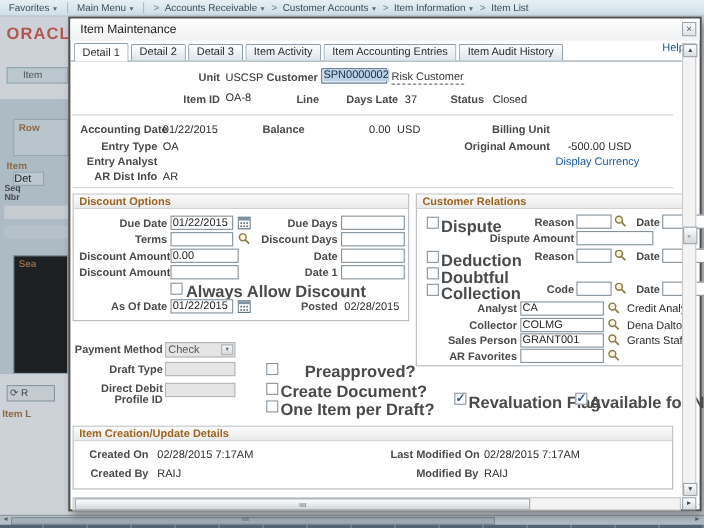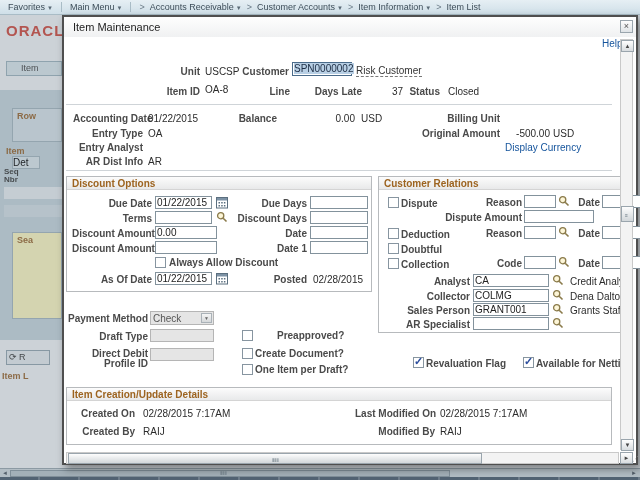--- a/index.html
+++ b/index.html
@@ -63,21 +63,21 @@
   .selhl { background:#b8cfe4; color:#1d2d44; font-size:10px; }
   .dotlink { position:absolute; color:#333; border-bottom:1px dashed #777; white-space:nowrap; cursor:pointer; font-size:10px; }
   .hline { position:absolute; height:1px; background:#cfd4d8; }
 
   .grp { position:absolute; border:1px solid #b7babd; background:#fff; }
   .ghead { height:13px; line-height:13px; background:linear-gradient(#fcfcfc,#e8e9ea);
     border-bottom:1px solid #d4d4d4; color:#9d6420; font-weight:bold; font-size:10px; padding-left:5px; white-space:nowrap; overflow:hidden; }
 
   .cb { position:absolute; width:11px; height:11px; border:1px solid #8795a0; background:#fff; cursor:pointer; }
   .cb.checked::after { content:"✓"; position:absolute; left:0px; top:-3px; font-size:11px; font-weight:bold; color:#2d4f9e; }
-  .cblbl { position:absolute; font-weight:bold; color:#4a4a4a; white-space:nowrap; font-size:10px; }
+  .cblbl { position:absolute; font-weight:bold; color:#4a4a4a; white-space:nowrap; font-size:15px; }
 
   .icon { position:absolute; width:13px; height:13px; cursor:pointer; }
   .sel { position:absolute; height:14px; background:#e5e5e5; border:1px solid #b5b5b5; color:#555;
     font-size:10px; padding:1px 2px; }
   .selarw { position:absolute; right:1px; top:1px; width:11px; height:10px; background:linear-gradient(#f5f5f5,#d5d8da);
     border:1px solid #aab2b8; font-size:5px; color:#666; text-align:center; line-height:9px; }
 
   .sbtrack { position:absolute; background:#f3f3f3; border:1px solid #c9c9c9; }
   .sbbtn { position:absolute; background:linear-gradient(#fefefe,#d8dcdf); border:1px solid #9aa5ad;
     font-size:6px; color:#444; text-align:center; line-height:10px; cursor:pointer; }
@@ -95,21 +95,21 @@
     <div class="bgtab">Item</div>
     <div class="leftpanel"></div>
     <div class="bgbox" style="left:12px;top:93px;width:50px;height:34px;">
       <div class="bgorange" style="padding:2px 0 0 4px;">Row</div>
     </div>
     <div class="bgorange" style="position:absolute;left:6px;top:131px;width:56px;overflow:hidden;">Item</div>
     <div class="bgbox" style="left:12px;top:141px;width:28px;height:13px;background:#dde8ee;">Det</div>
     <div class="lbl" style="left:4px;top:153px;width:26px;text-align:left;font-size:8px;color:#3a3a3a;white-space:normal;line-height:8px;">Seq Nbr</div>
     <div class="bgrowstripe" style="left:4px;top:172px;width:58px;height:12px;"></div>
     <div class="bgrowstripe" style="left:4px;top:190px;width:58px;height:12px;background:#d4e0e7;"></div>
-    <div class="bgbox" style="left:12px;top:217px;width:50px;height:87px;background:#fef9c3;">
+    <div class="bgbox" style="left:12px;top:217px;width:50px;height:108px;background:#000000;">
       <div class="bgorange" style="padding:2px 0 0 4px;">Sea</div>
     </div>
     <div class="bgbtn"><span>⟳</span> <span>R</span></div>
     <div class="bglink bgorange">Item L</div>
     <div class="bgscroll">
       <span class="sbarrow" style="position:absolute;left:2px;top:1px;">◄</span>
       <div class="bgthumb"></div>
       <div class="bggrip">⦀⦀⦀</div>
       <span class="sbarrow" style="position:absolute;left:631px;top:1px;">►</span>
     </div>
@@ -131,32 +131,40 @@
     <span class="bcsep">&gt;</span>
     <span class="bc"><span>Item List</span></span>
   </div>
 
   <div class="dialog">
     <div class="tbar"></div>
     <div class="dtitle">Item Maintenance</div>
     <div class="closebtn">×</div>
     <a class="link helplink">Help</a>
 
+    <div class="tabs">
+      <div class="tab active">Detail 1</div>
+      <div class="tab">Detail 2</div>
+      <div class="tab">Detail 3</div>
+      <div class="tab">Item Activity</div>
+      <div class="tab">Item Accounting Entries</div>
+      <div class="tab">Item Audit History</div>
+    </div>
 
     <div class="lbl" style="left:66px;top:49px;width:70px;">Unit</div>
     <div class="val" style="left:141px;top:49px;">USCSP</div>
     <div class="lbl" style="left:165px;top:49px;width:60px;">Customer</div>
     <div class="custbox"><span class="selhl">SPN0000002</span></div>
     <a class="dotlink" style="left:292px;top:48px;">Risk Customer</a>
 
     <div class="lbl" style="left:66px;top:69px;width:70px;">Item ID</div>
     <div class="val" style="left:141px;top:67px;">OA-8</div>
     <div class="lbl" style="left:166px;top:69px;width:60px;">Line</div>
     <div class="lbl" style="left:228px;top:69px;width:70px;">Days Late</div>
-    <div class="val" style="left:304px;top:69px;margin-left:24px;">37</div>
+    <div class="val" style="left:304px;top:69px;">37</div>
     <div class="lbl" style="left:316px;top:69px;width:60px;">Status</div>
     <div class="val" style="left:384px;top:69px;">Closed</div>
 
     <div class="hline" style="left:2px;top:87px;width:546px;"></div>
 
     <div class="lbl" style="left:9px;top:96px;width:70px;">Accounting Date</div>
     <div class="val" style="left:84px;top:96px;">01/22/2015</div>
     <div class="lbl" style="left:143px;top:96px;width:70px;">Balance</div>
     <div class="val" style="left:251px;top:96px;width:40px;text-align:right;">0.00</div>
     <div class="val" style="left:297px;top:96px;">USD</div>
@@ -310,21 +318,21 @@
     <div class="val" style="left:506px;top:274px;">Dena Dalton</div>
 
     <div class="lbl" style="left:326px;top:288px;width:80px;">Sales Person</div>
     <input class="inp" style="left: 409px; top: 286px; width: 76px;" value="GRANT001">
     <span class="icon" style="left:488px;top:286px;"><svg width="12" height="12" viewBox="0 0 12 12">
           <circle cx="4.7" cy="4.7" r="3.1" fill="#fdf6d8" stroke="#8a7a4a" stroke-width="1.3"></circle>
           <line x1="7.2" y1="7.2" x2="10.5" y2="10.5" stroke="#8a7a4a" stroke-width="1.6"></line>
         </svg></span>
     <div class="val" style="left:506px;top:288px;">Grants Staff</div>
 
-    <div class="lbl" style="left:326px;top:302px;width:80px;">AR Specialist</div>
+    <div class="lbl" style="left:326px;top:302px;width:80px;">AR Favorites</div>
     <input class="inp" style="left: 409px; top: 300px; width: 76px;" value="">
     <span class="icon" style="left:488px;top:300px;"><svg width="12" height="12" viewBox="0 0 12 12">
           <circle cx="4.7" cy="4.7" r="3.1" fill="#fdf6d8" stroke="#8a7a4a" stroke-width="1.3"></circle>
           <line x1="7.2" y1="7.2" x2="10.5" y2="10.5" stroke="#8a7a4a" stroke-width="1.6"></line>
         </svg></span>
 
     <div class="cb checked" style="left:349px;top:340px;"></div>
     <div class="cblbl" style="left:362px;top:341px;">Revaluation Flag</div>
     <div class="cb checked" style="left:459px;top:340px;"></div>
     <div class="cblbl" style="left:472px;top:341px;">Available for Netting</div>

